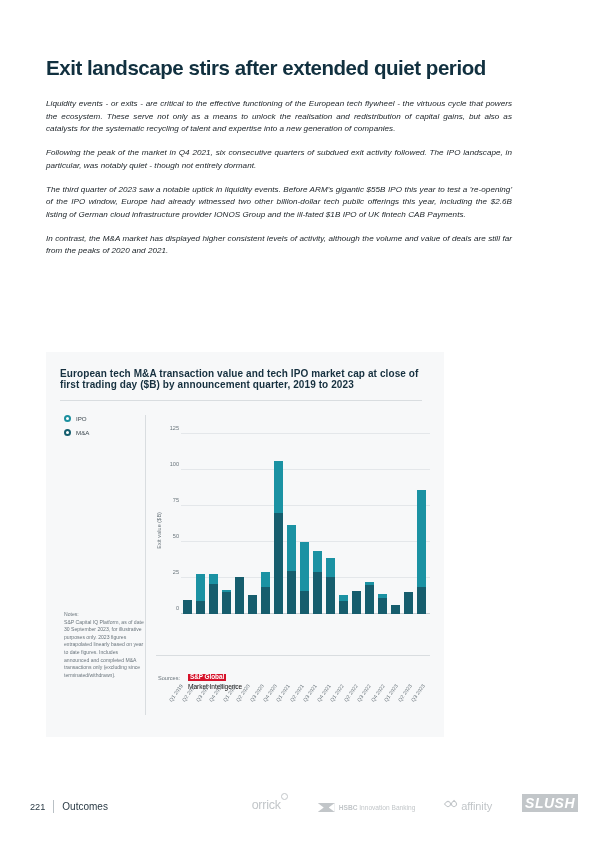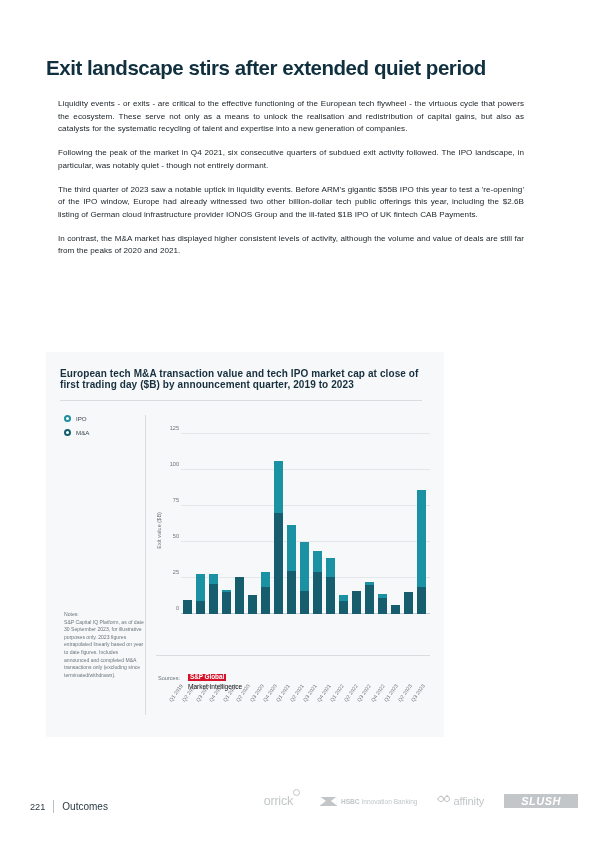--- a/index.html
+++ b/index.html
@@ -13,21 +13,21 @@
   .page { position: relative; width: 600px; height: 848px; padding: 0; }
 
   
   .page-title {
     position: absolute; left: 46px; top: 56px; width: 510px;
     font-size: 20.5px; font-weight: 700; letter-spacing: -0.45px;
     color: #11303f; line-height: 1.15;
   }
 
   
-  .body-copy { position: absolute; left: 58px; top: 98px; width: 466px; }
+  .body-copy { position: absolute; left: 46px; top: 98px; width: 466px; font-style: italic; }
   .para {
     font-size: 8.1px; line-height: 12.7px; color: #20272c;
     text-align: justify; margin-bottom: 11px;
     letter-spacing: 0.005em;
   }
   .para:last-child { margin-bottom: 0; }
 
   
   .chart-card {
     position: absolute; left: 46px; top: 352px;
@@ -125,21 +125,21 @@
   }
   .sp-bottom { font-size: 6.6px; color: #111; display: block; margin-top: 1px; letter-spacing: -0.01em; }
 
   
   .footer { position: absolute; left: 0; bottom: 22px; width: 600px; height: 34px; }
   .folio { position: absolute; left: 30px; top: 8px; display: flex; align-items: center; gap: 8px; }
   .folio-num { font-size: 9.2px; color: #2a3a45; text-align: right; }
   .folio-div { width: 1px; height: 13px; background: #b9c0c5; }
   .folio-label { font-size: 10px; color: #2a3a45; }
 
-  .brands { position: absolute; right: 22px; top: 2px; display: flex; align-items: center; gap: 20px; }
+  .brands { position: absolute; right: 22px; top: 2px; display: flex; align-items: flex-end; gap: 30px; }
   .brand { display: flex; align-items: center; color: #c2c6c9; }
   .orrick-wrap { position: relative; padding-right: 7px; }
   .orrick-txt { font-size: 12.5px; color: #c2c6c9; letter-spacing: -0.02em; }
   .orrick-o {
     position: absolute; right: 0; top: -5px;
     width: 7px; height: 7px; border: 1.4px solid #c2c6c9; border-radius: 50%;
   }
   .hsbc { display: flex; align-items: center; gap: 4px; }
   .hsbc-mark {
     width: 17px; height: 9px; background: #c2c6c9; position: relative;
@@ -154,22 +154,22 @@
   .affinity { display: flex; align-items: center; gap: 4px; }
   .aff-mark { position: relative; width: 12px; height: 10px; }
   .aff-mark i {
     position: absolute; width: 6px; height: 6px; border: 1.3px solid #c2c6c9;
     border-radius: 50% 50% 50% 0; transform: rotate(45deg);
   }
   .aff-mark i:nth-child(1){ left:0; top:0; }
   .aff-mark i:nth-child(2){ right:0; top:0; transform: rotate(135deg); }
   .aff-txt { font-size: 11px; color: #c2c6c9; letter-spacing: -0.01em; }
   .slush {
-    font-size: 11px; font-weight: 700; color: #fff; background: #c2c6c9;
-    padding: 1px 17px; letter-spacing: 0.5px; font-style: italic;
+    font-size: 14px; font-weight: 700; color: #fff; background: #c2c6c9;
+    padding: 1px 3px; letter-spacing: 0.5px; font-style: italic;
     font-family: "Liberation Sans", sans-serif;
   }
 </style>
 </head>
 <body>
 
 <div class="page">
 
   <h1 class="page-title">Exit landscape stirs after extended quiet period</h1>
 

